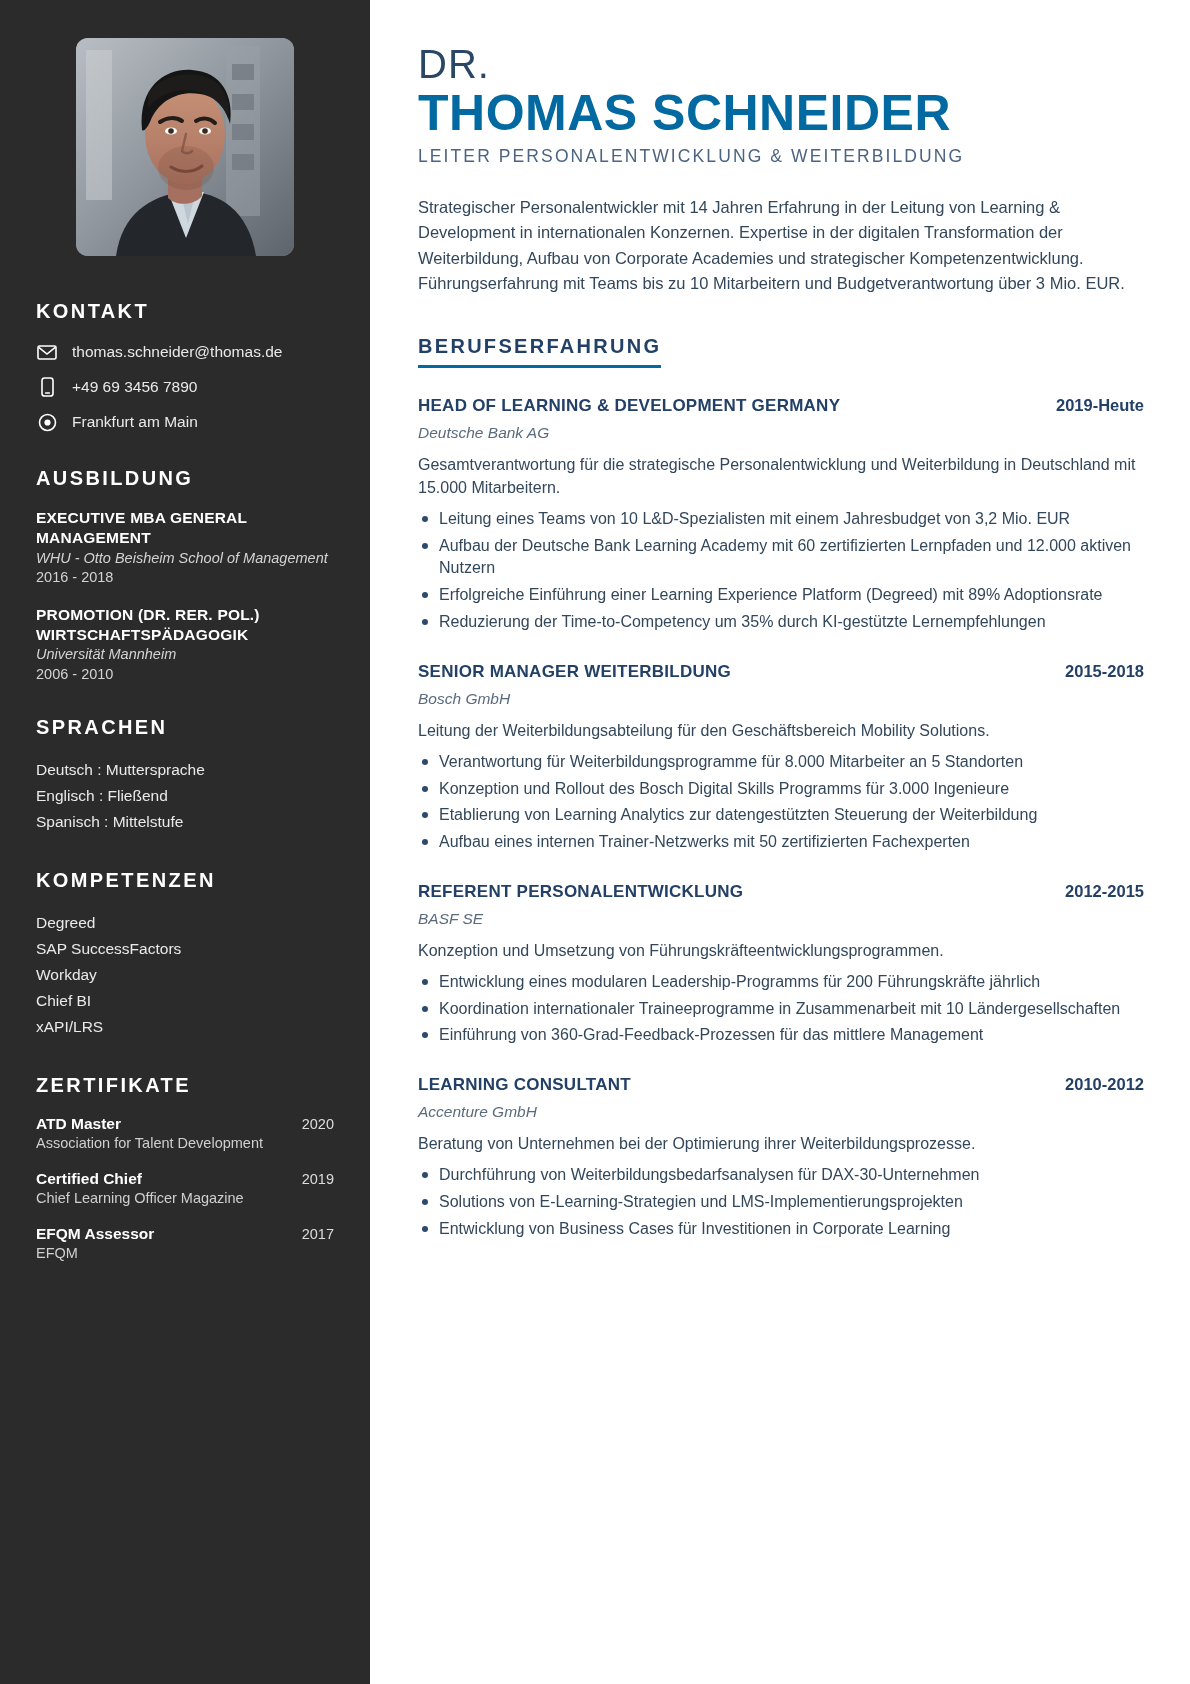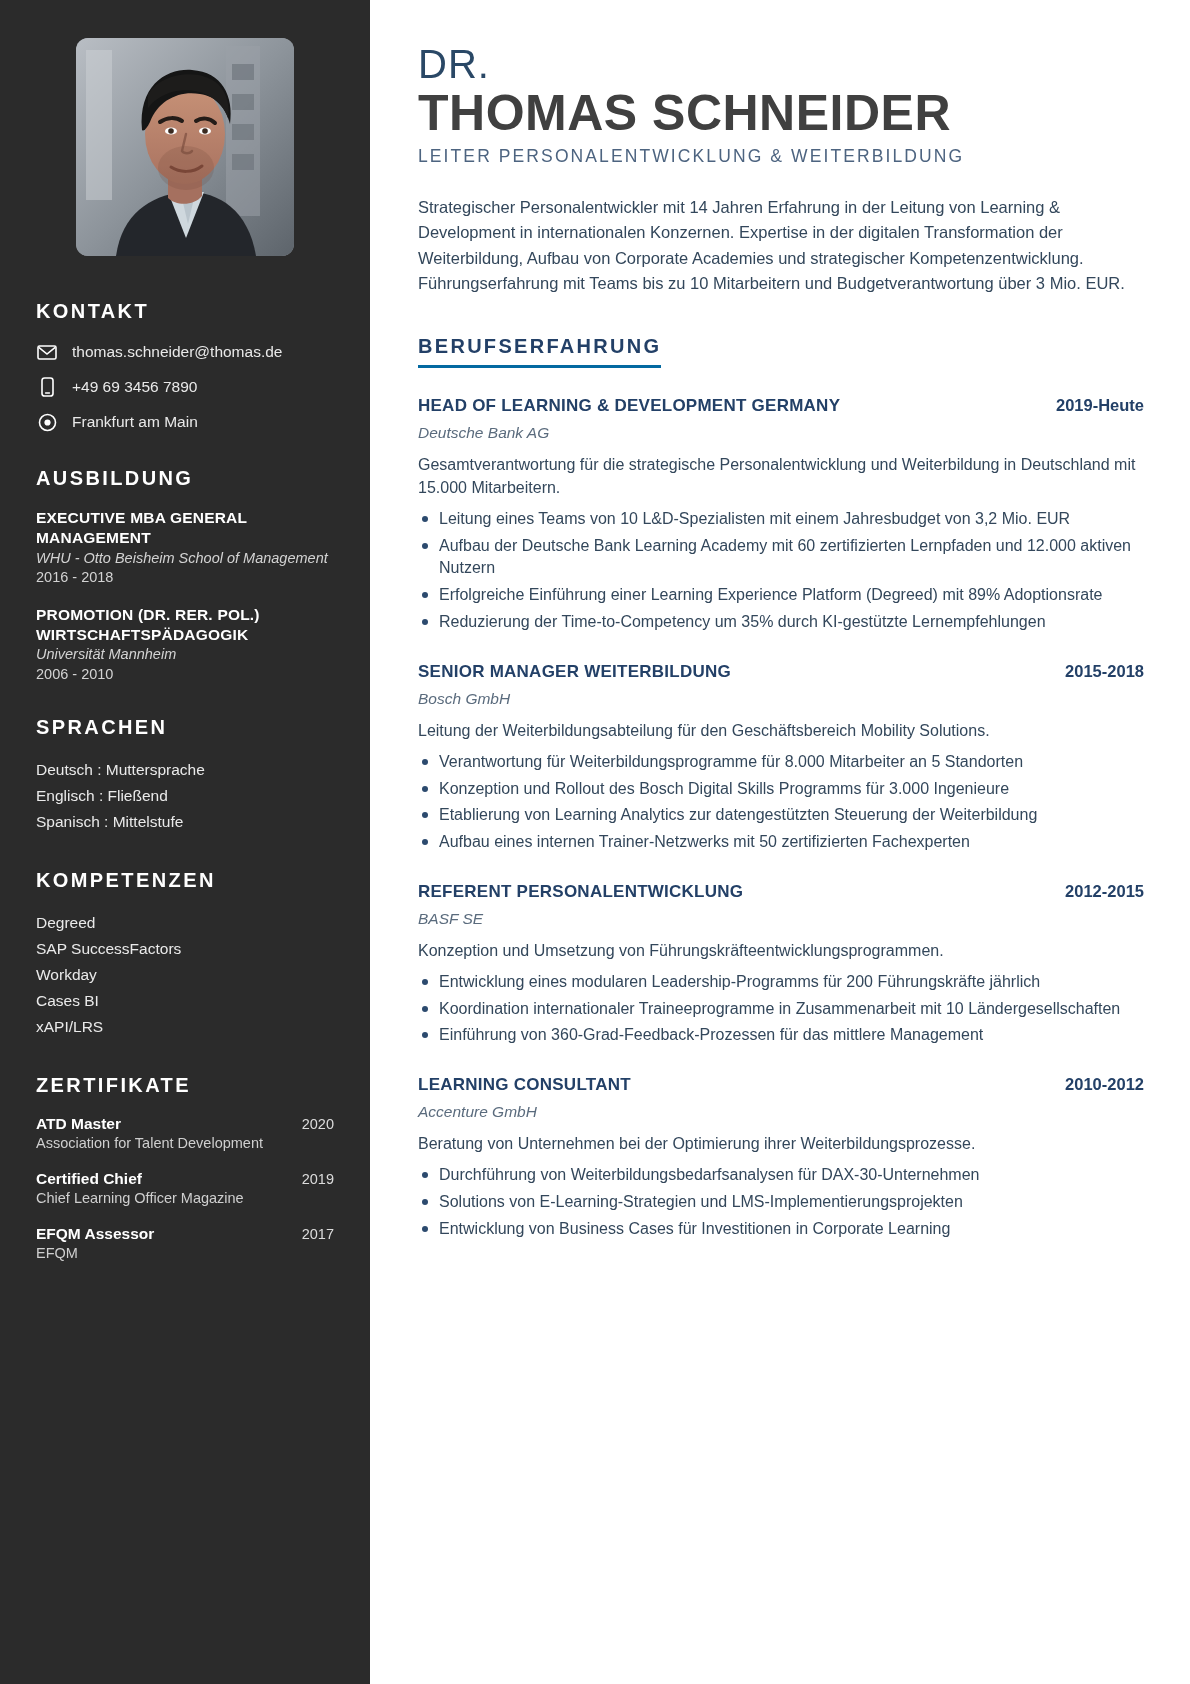--- a/index.html
+++ b/index.html
@@ -132,21 +132,21 @@
   .name-pre {
     font-size: 40px;
     color: #2a4866;
     letter-spacing: 1px;
     line-height: 1.0;
     font-weight: normal;
   }
   .name-main {
     font-size: 50px;
     font-weight: bold;
-    color: #404040;
+    color: #0369a1;
     letter-spacing: 0.5px;
     line-height: 1.08;
     margin-top: 2px;
   }
   .job-subtitle {
     font-size: 17.5px;
     color: #4d6480;
     letter-spacing: 2.1px;
     margin-top: 6px;
     font-weight: normal;
@@ -331,21 +331,21 @@
 
     <h2 class="side-heading">SPRACHEN</h2>
     <div class="plain-line">Deutsch : Muttersprache</div>
     <div class="plain-line">Englisch : Fließend</div>
     <div class="plain-line">Spanisch : Mittelstufe</div>
 
     <h2 class="side-heading">KOMPETENZEN</h2>
     <div class="plain-line">Degreed</div>
     <div class="plain-line">SAP SuccessFactors</div>
     <div class="plain-line">Workday</div>
-    <div class="plain-line">Cases BI</div>
+    <div class="plain-line">Chief BI</div>
     <div class="plain-line">xAPI/LRS</div>
 
     <h2 class="side-heading">ZERTIFIKATE</h2>
 
     <div class="cert-item">
       <div class="cert-top">
         <span class="cert-name">ATD Master</span>
         <span class="cert-year">2020</span>
       </div>
       <div class="cert-org">Association for Talent Development</div>

